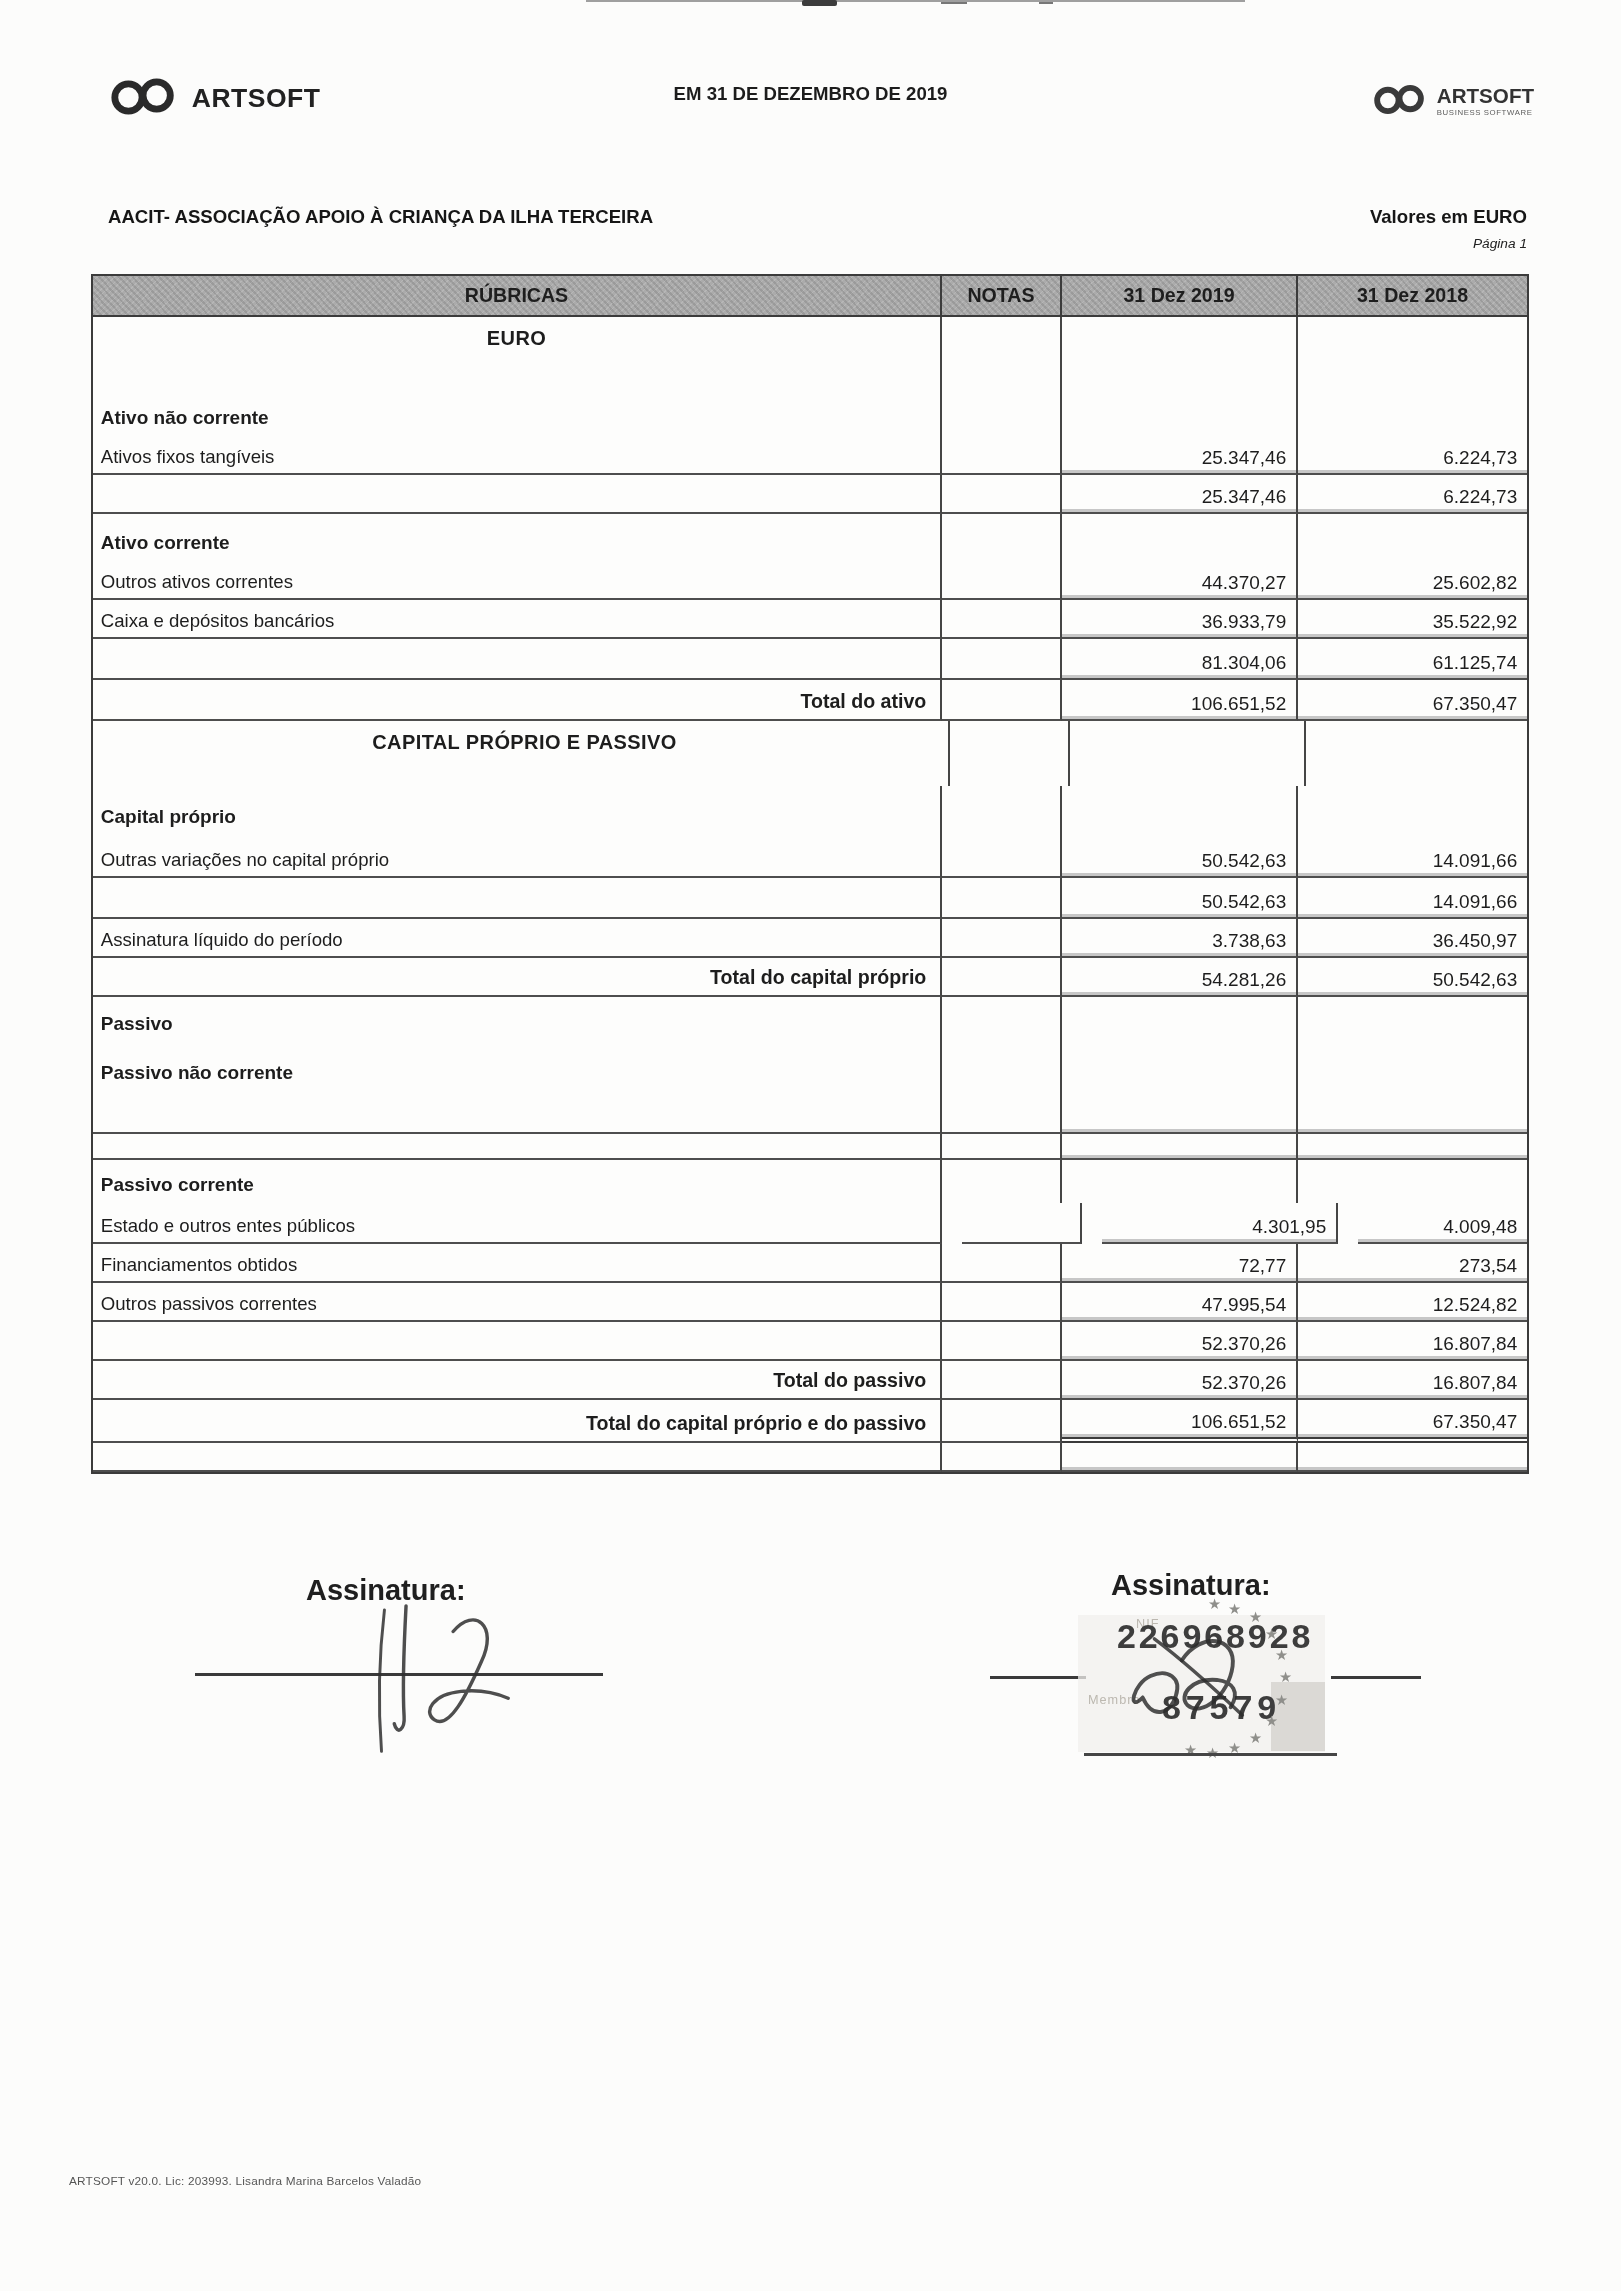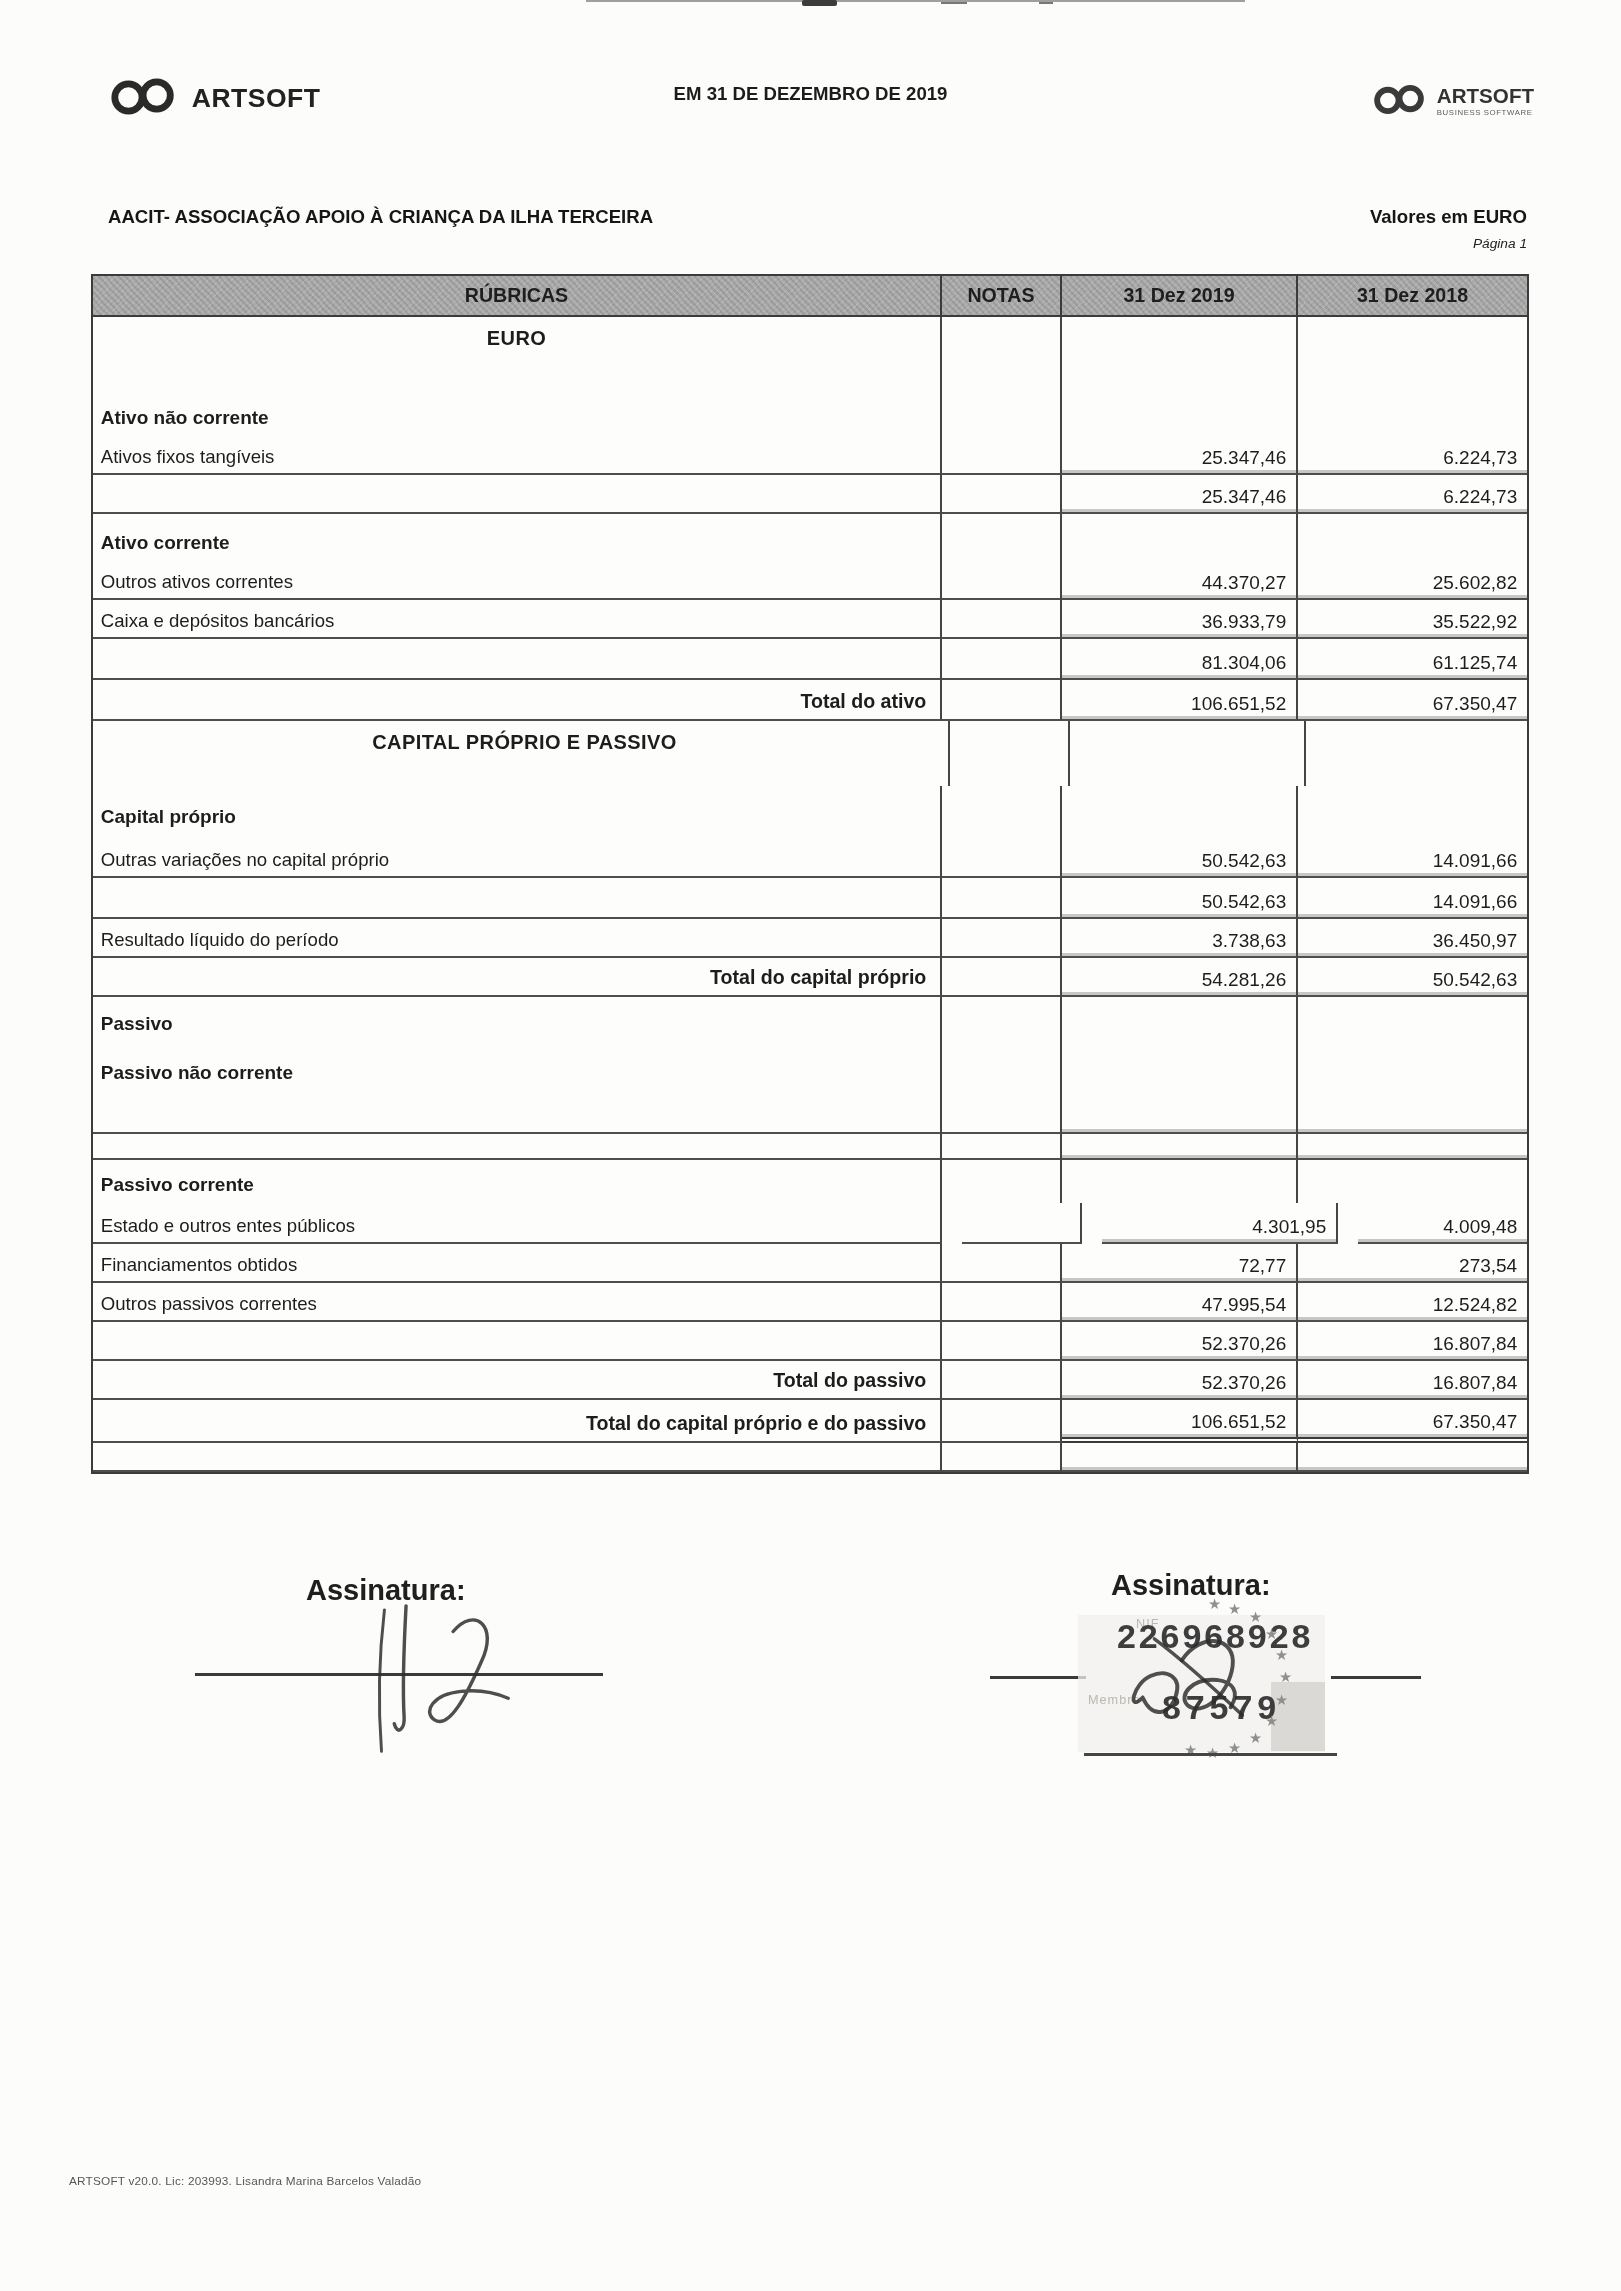--- a/index.html
+++ b/index.html
@@ -201,21 +201,21 @@
           <div class="cell c3 val">50.542,63</div>
           <div class="cell c4 val">14.091,66</div>
         </div>
         <div class="trow subtotal line" style="height: 41px;">
           <div class="cell c1 lbl"></div>
           <div class="cell c2"></div>
           <div class="cell c3 val">50.542,63</div>
           <div class="cell c4 val">14.091,66</div>
         </div>
         <div class="trow item line" style="height: 39px;">
-          <div class="cell c1 lbl">Resultado líquido do período</div>
+          <div class="cell c1 lbl">Assinatura líquido do período</div>
           <div class="cell c2"></div>
           <div class="cell c3 val">3.738,63</div>
           <div class="cell c4 val">36.450,97</div>
         </div>
         <div class="trow total line" style="height: 39px;">
           <div class="cell c1 lbl">Total do capital próprio</div>
           <div class="cell c2"></div>
           <div class="cell c3 val">54.281,26</div>
           <div class="cell c4 val">50.542,63</div>
         </div>

